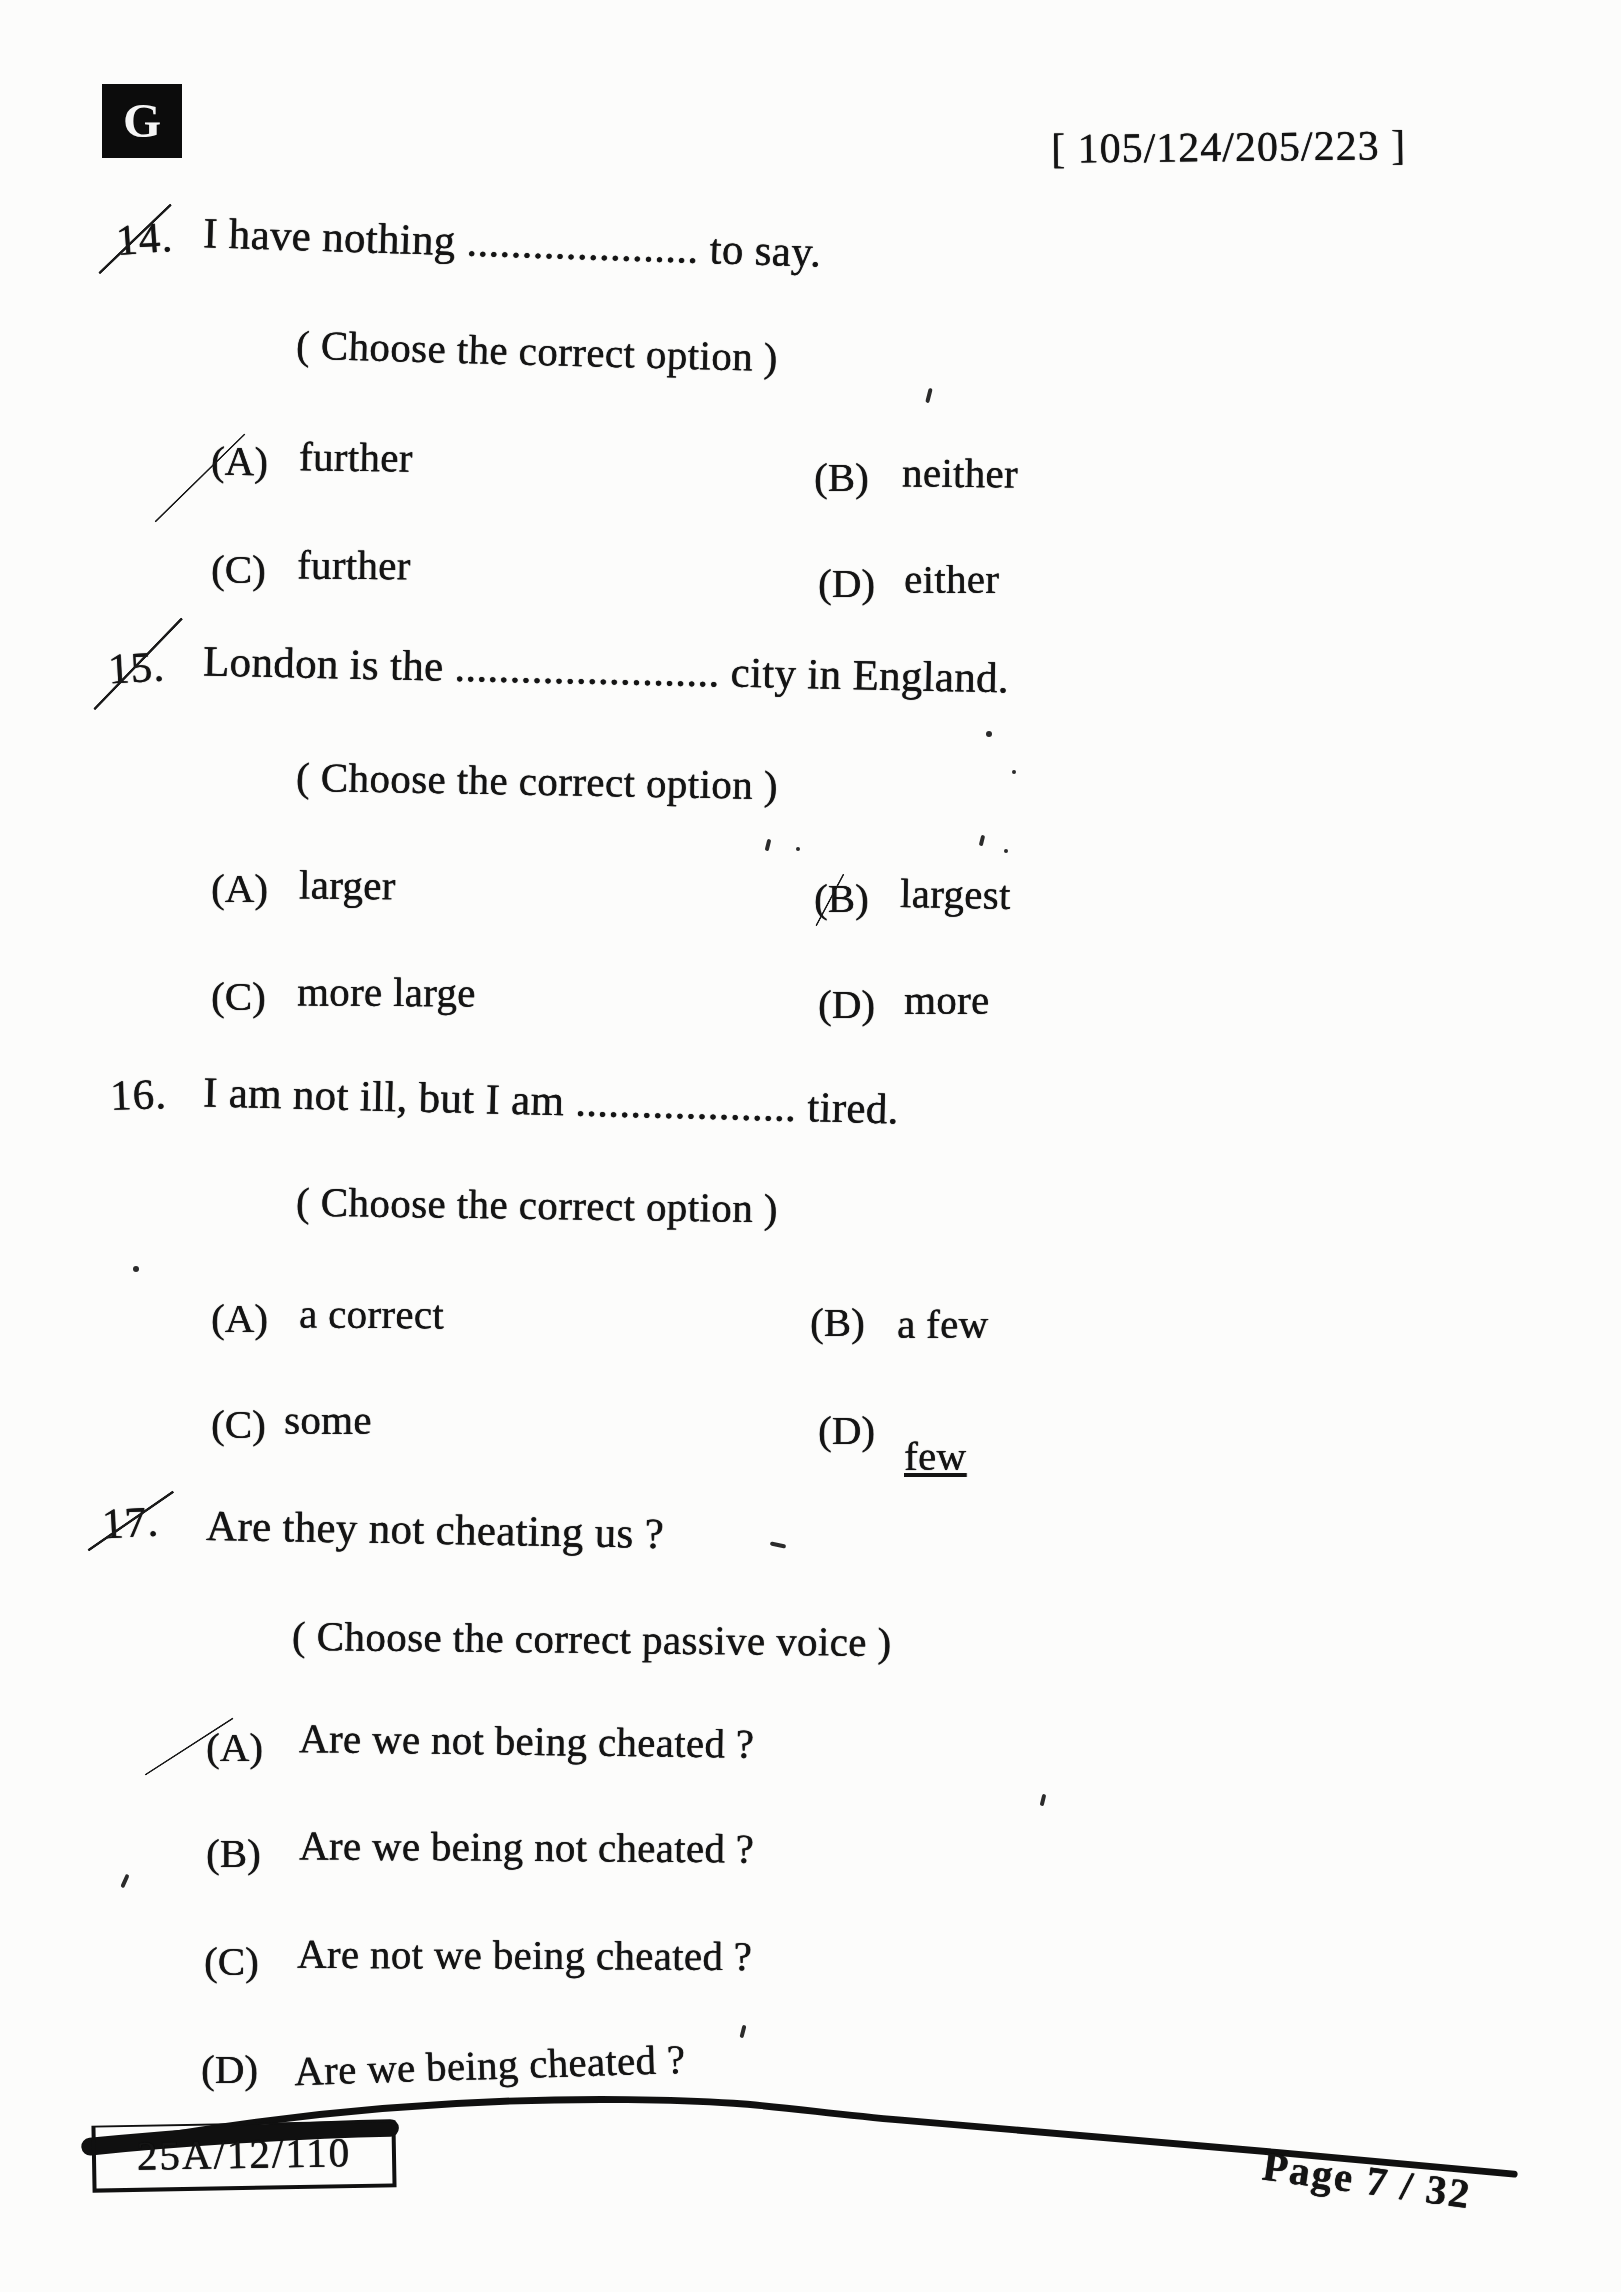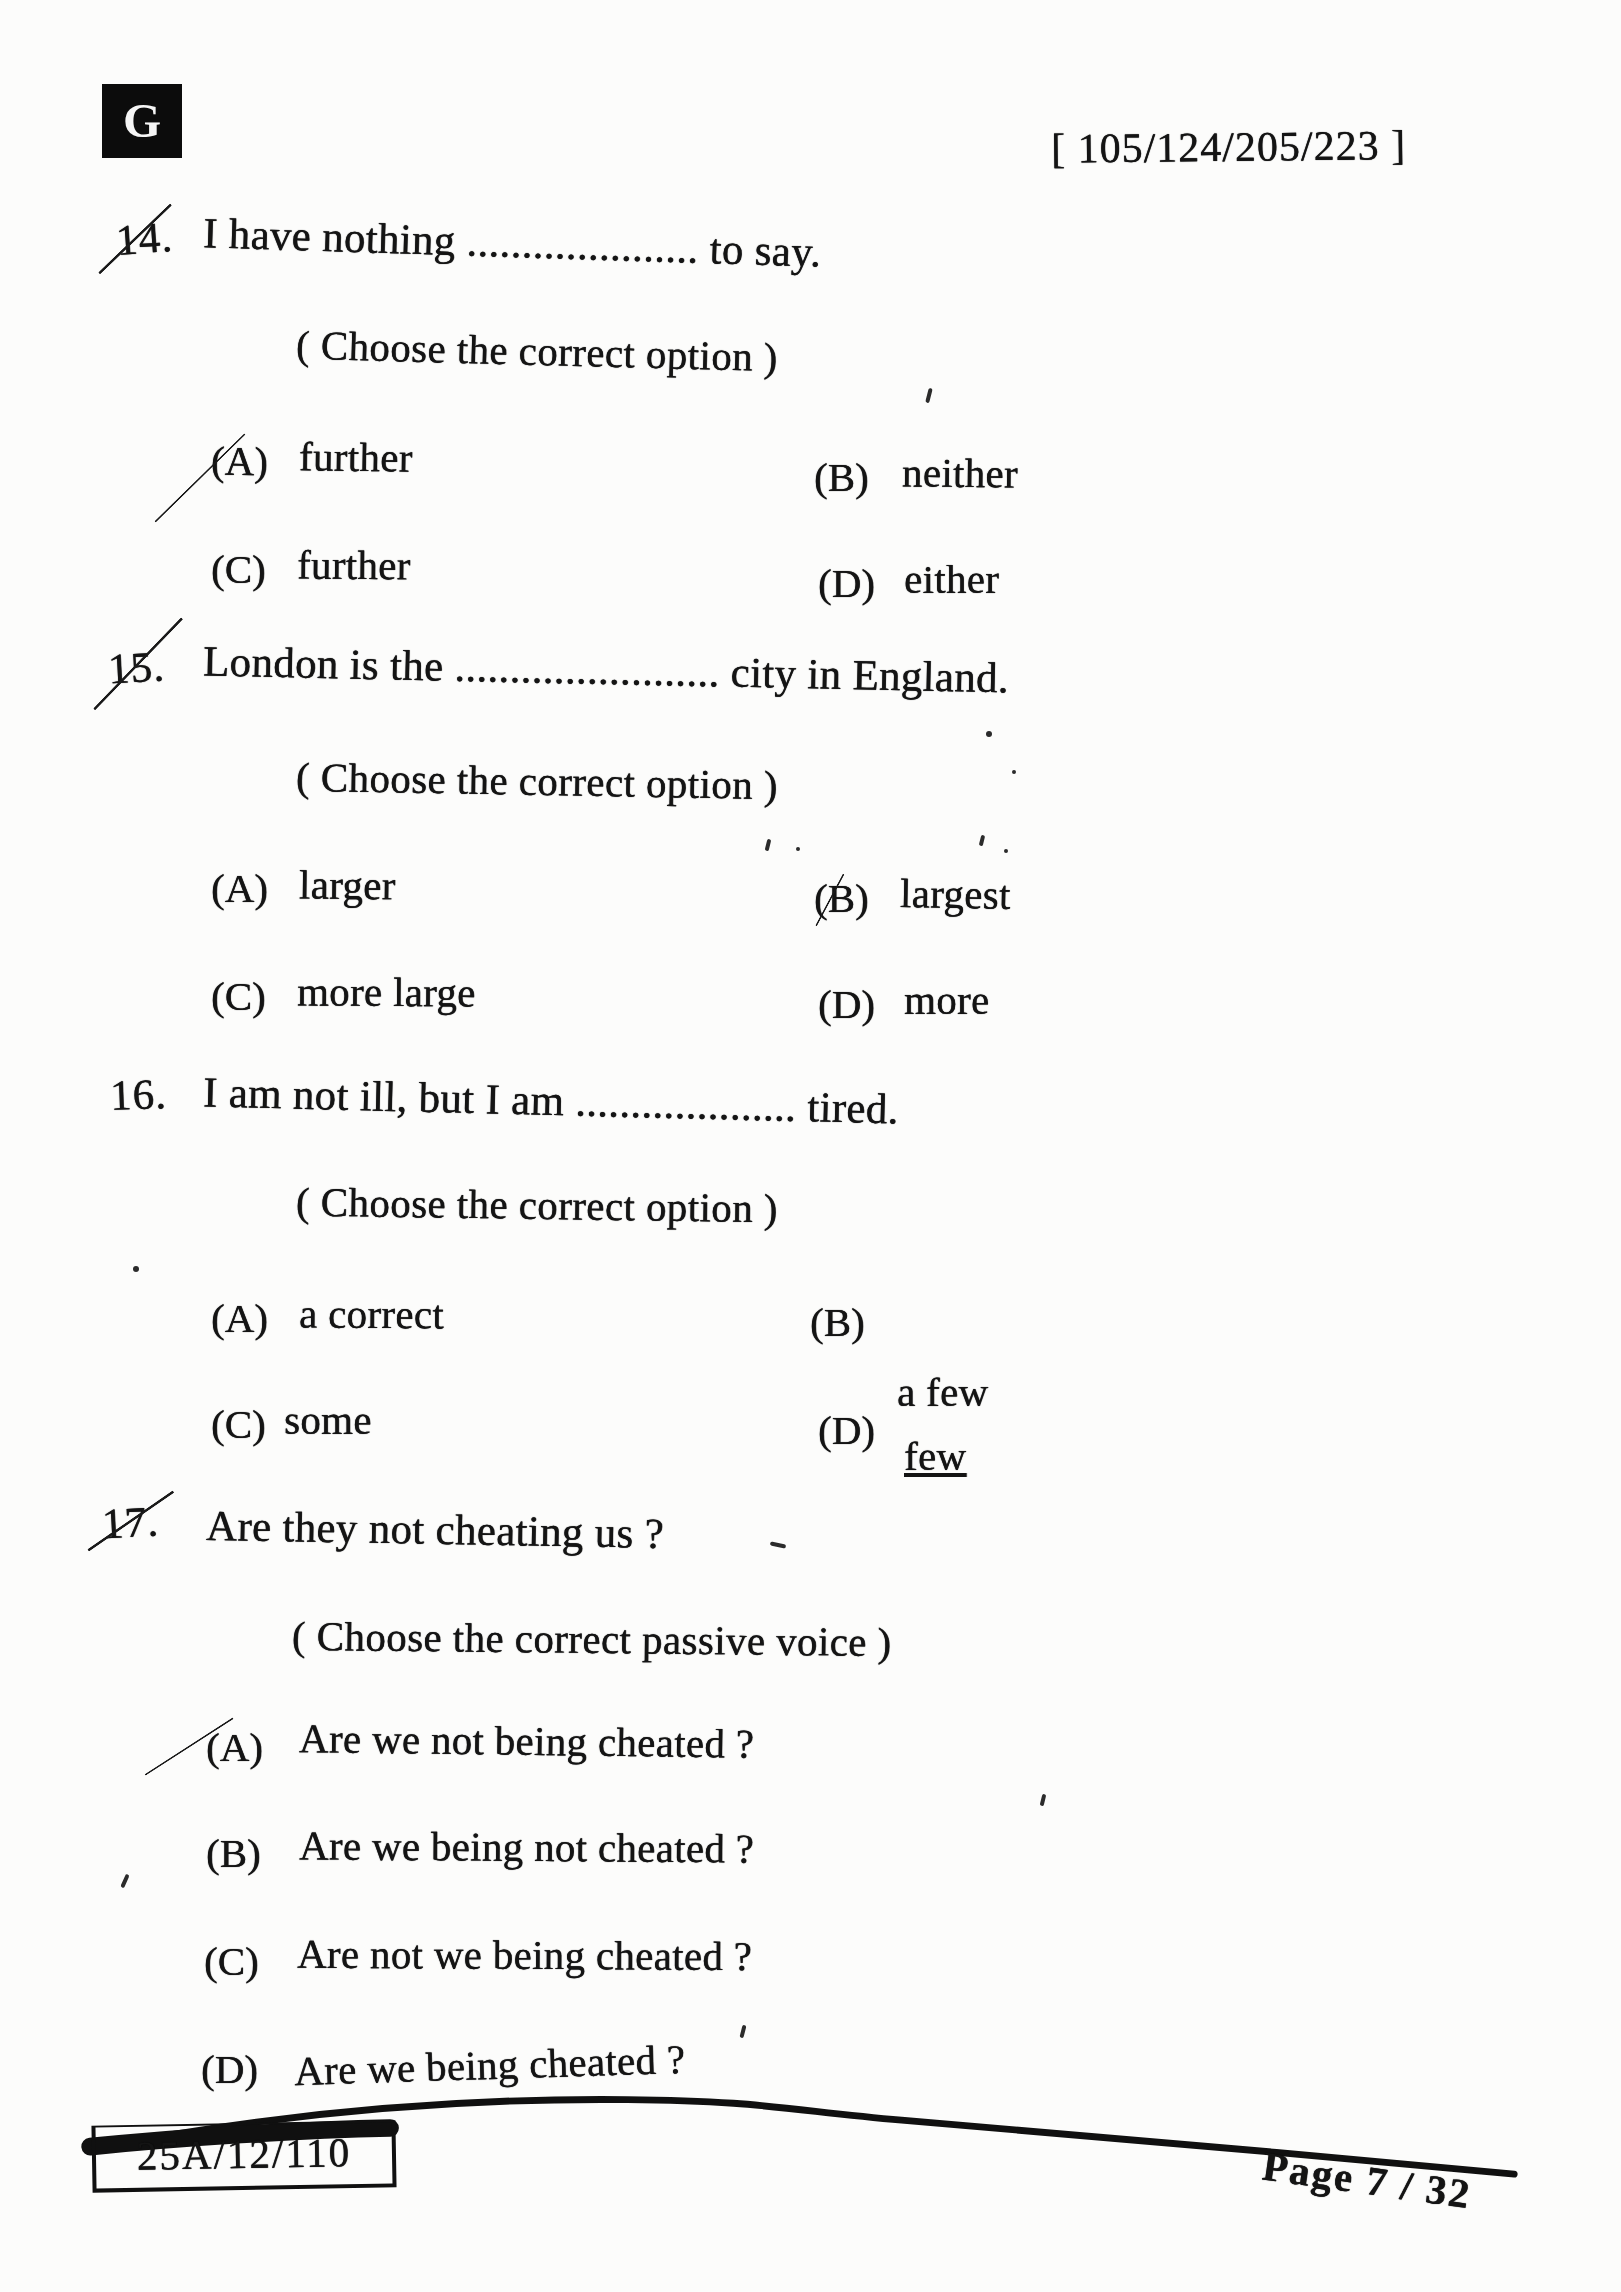--- a/index.html
+++ b/index.html
@@ -90,21 +90,21 @@
   <div class="abs ink opttext" style="left:904px;top:976px;">more</div>
 
   <div class="abs ink qnum" style="left:110px;top:1070px;transform:rotate(-2deg);">16.</div>
   <div class="abs ink qtext" style="left:203px;top:1076px;transform:rotate(1.4deg);">I am not ill, but I am .................... tired.</div>
   <div class="abs ink instr" style="left:296px;top:1181px;transform:rotate(.8deg);">( Choose the correct option )</div>
 
   <div class="abs ink optlabel" style="left:211px;top:1294px;">(A)</div>
   <div class="abs ink opttext" style="left:299px;top:1290px;transform:rotate(.4deg);">a correct</div>
 
   <div class="abs ink optlabel" style="left:810px;top:1298px;">(B)</div>
-  <div class="abs ink opttext" style="left:897px;top:1368px;">a few</div>
+  <div class="abs ink opttext" style="left:897px;top:1300px;">a few</div>
 
   <div class="abs ink optlabel" style="left:211px;top:1400px;">(C)</div>
   <div class="abs ink opttext" style="left:284px;top:1396px;font-family:Liberation Serif, serif;">some</div>
 
   <div class="abs ink optlabel" style="left:818px;top:1406px;">(D)</div>
   <div class="abs ink opttext" style="left:904px;top:1432px;text-decoration:underline;">few</div>
 
   <div class="abs ink qnum" style="left:102px;top:1498px;transform:rotate(-3deg);">17.</div>
   <div class="strike" style="left:88px;top:1549px;width:104px;transform:rotate(-34.6deg);"></div>
   <div class="abs ink qtext" style="left:206px;top:1505px;transform:rotate(1deg);">Are they not cheating us ?</div>

